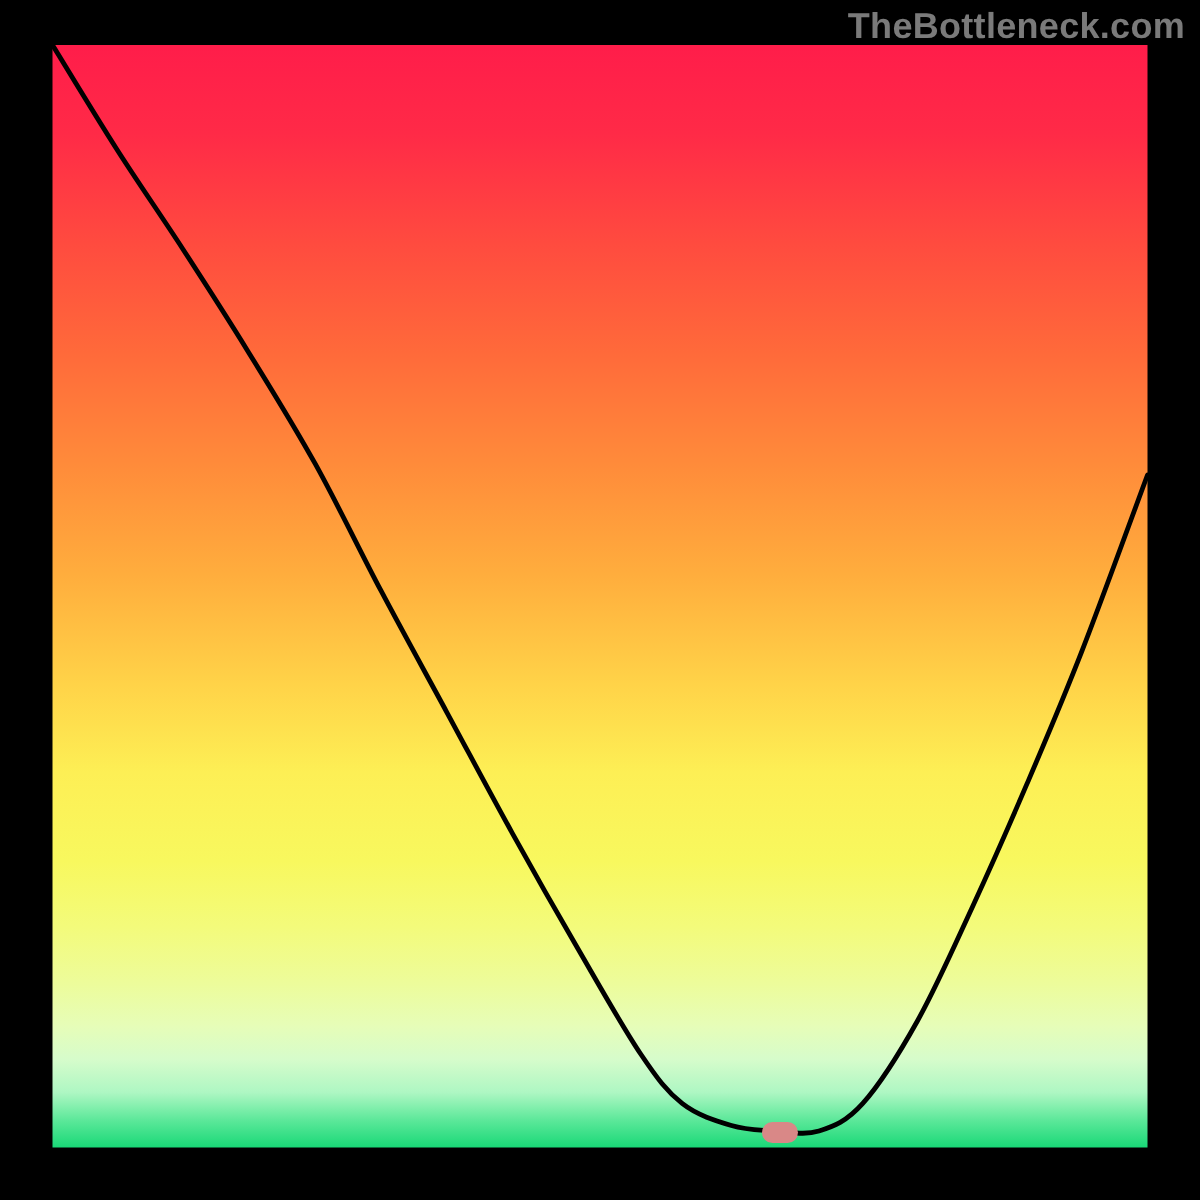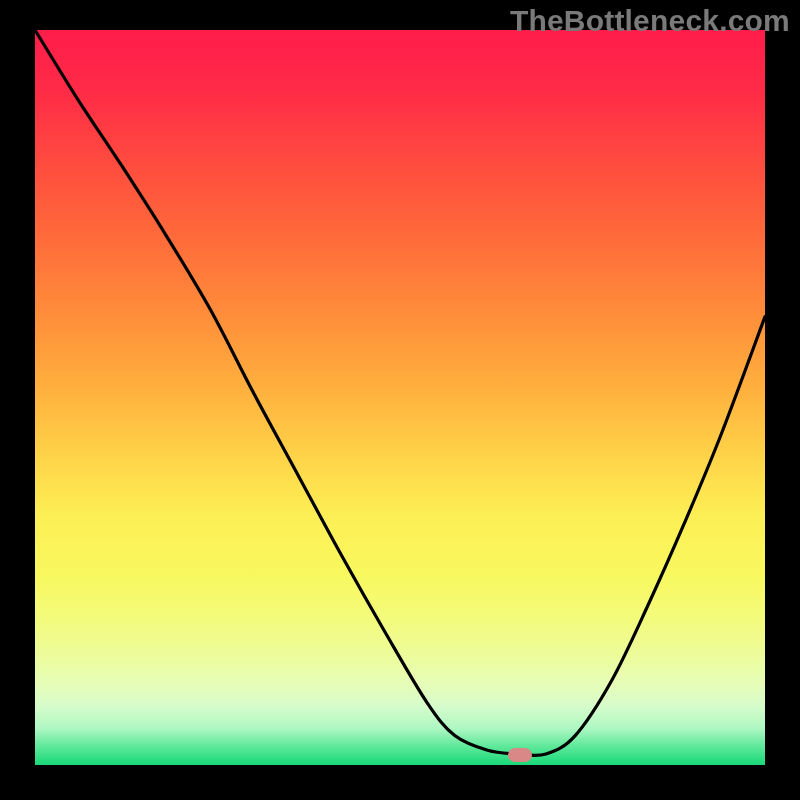--- a/index.html
+++ b/index.html
@@ -15,21 +15,21 @@
     position: relative;
     width: 800px;
     height: 800px;
     background: #000;
   }
   .watermark {
     position: absolute;
     top: 4px;
     right: 10px;
     color: #7a7a7a;
-    font-size: 30px;
+    font-size: 24px;
     font-weight: 600;
     letter-spacing: 0.2px;
     user-select: none;
     z-index: 10;
   }
   .plot-area {
     position: absolute;
     left: 35px;
     top: 30px;
     width: 730px;

